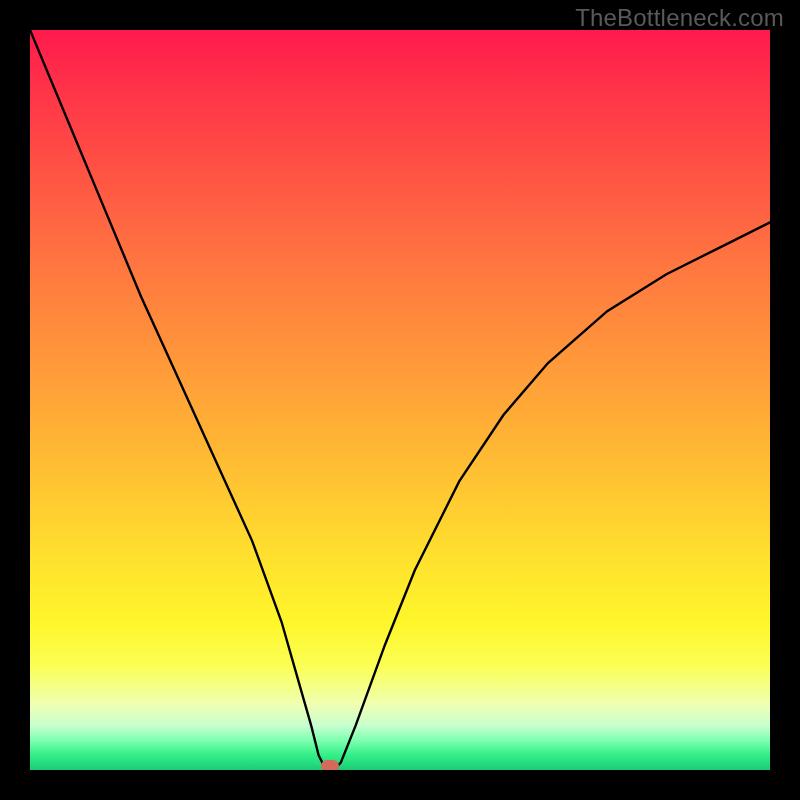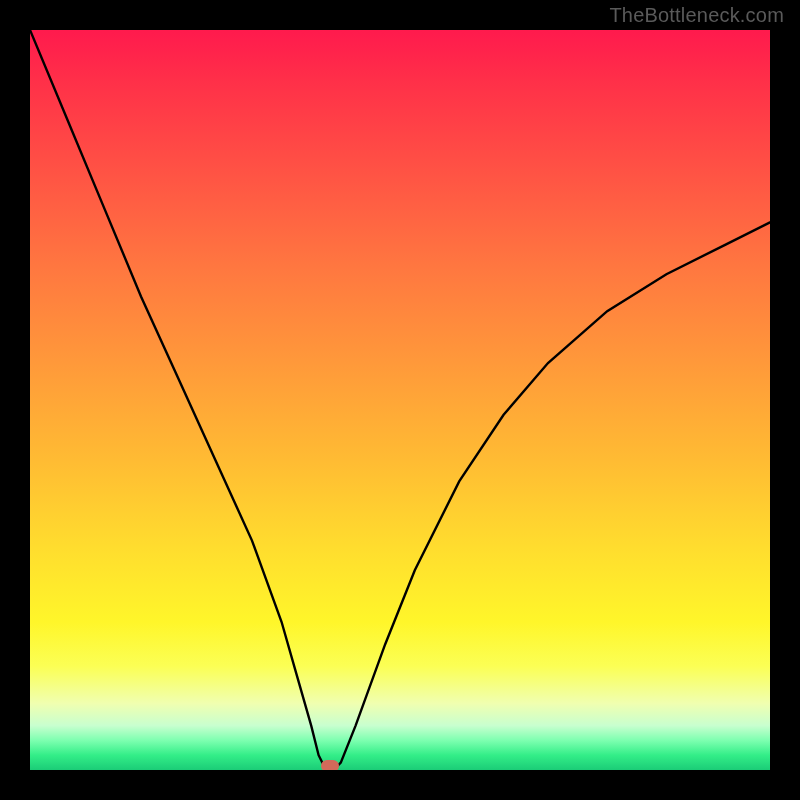--- a/index.html
+++ b/index.html
@@ -51,21 +51,21 @@
     height: 12px;
     border-radius: 6px;
     background: #d36a5a;
     transform: translate(-50%, -50%);
   }
   .watermark {
     position: absolute;
     top: 4px;
     right: 16px;
     color: #5a5a5a;
-    font-size: 20px;
+    font-size: 24px;
     font-weight: 500;
     letter-spacing: 0.2px;
   }
 </style>
 </head>
 <body>
 
 <div class="watermark">TheBottleneck.com</div>
 
 <div class="frame">

